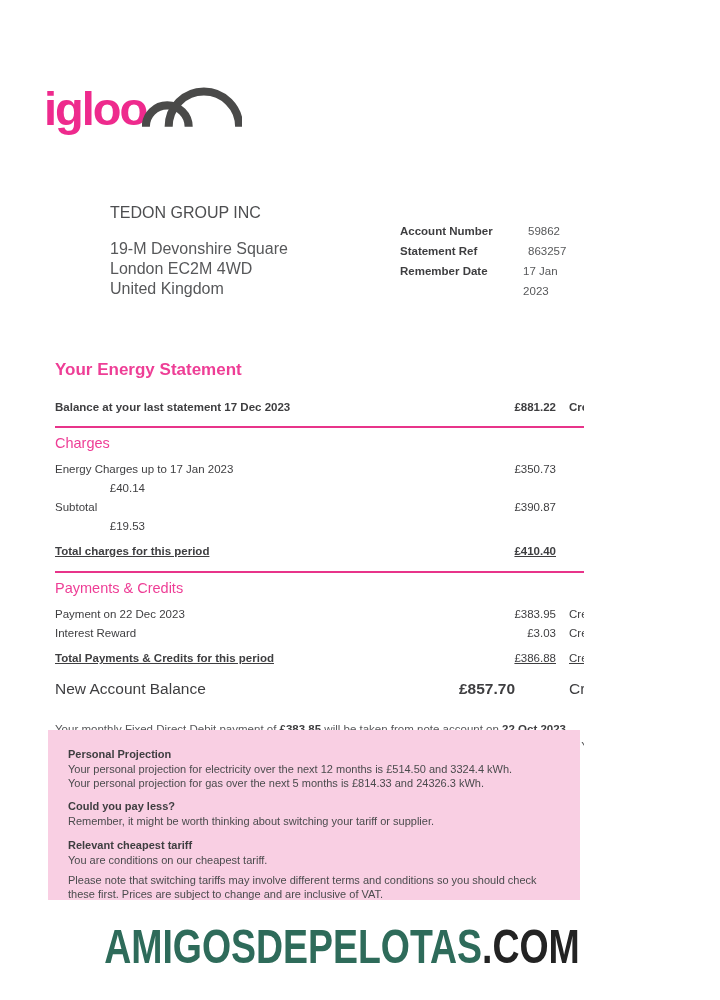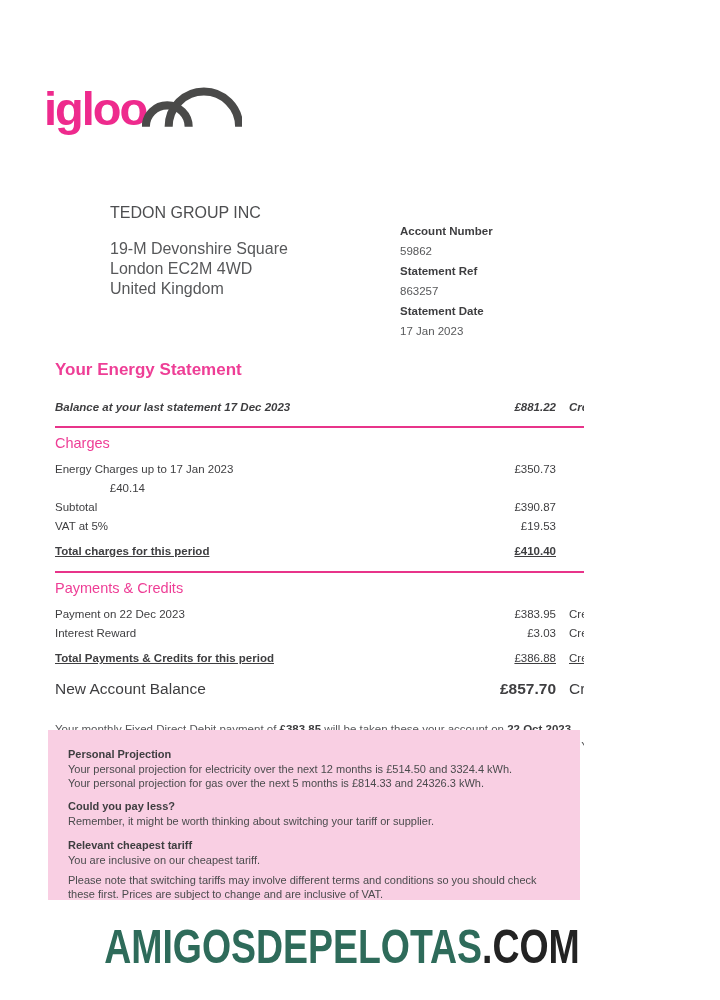--- a/index.html
+++ b/index.html
@@ -15,36 +15,36 @@
   .logo-text{
     font-size:47px;font-weight:700;color:var(--brand_pink,#ee2a8d);
     letter-spacing:-2px;line-height:58px;
   }
   .logo-arc{margin-left:-4px;margin-bottom:2px;}
   
   .recipient{position:absolute;left:110px;top:203px;font-size:16px;color:#57585a;line-height:20px;}
   .recipient-name{margin-bottom:16px;color:#4d4e50;}
   
   .account-info{position:absolute;left:400px;top:221px;font-size:11.5px;line-height:20px;}
-  .ai-row{display:flex;flex-direction:column;}
+  .ai-row{display:flex;}
   .ai-label{width:128px;font-weight:700;color:#3e3e40;}
   .ai-value{color:#57585a;}
   
   .content{position:absolute;left:55px;width:613px;top:360px;}
   .stmt-title{font-size:17px;color:var(--heading_pink,#ee3e96);font-weight:700;margin:0 0 18px 0;}
   .money-row{display:flex;font-size:11.5px;color:#3e3e40;line-height:19px;}
   .money-row .lbl{flex:1;}
   .money-row .amt{width:90px;text-align:right;}
   .money-row .sfx{width:112px;padding-left:13px;box-sizing:border-box;}
-  .balance-row{font-weight:700;margin-bottom:9px;font-style:italic;}
+  .balance-row{font-weight:700;margin-bottom:9px;}
   .divider{height:2px;background:var(--line_pink,#e8348a);margin:3px 0 7px 0;}
   .section-heading{font-size:14.5px;color:var(--heading_pink,#ee3e96);font-weight:400;margin:5px 0 9px 0;}
   .total-row{font-weight:700;margin-top:6px;text-decoration:underline;}
   .total-row.light-amt .sfx{font-weight:400;}
-  .nb-row{margin-top:10px;font-size:15.5px;line-height:22px;}
+  .nb-row{margin-top:10px;font-size:15.5px;line-height:22px;gap:41px;}
   .nb-row .lbl{font-weight:400;}
   .nb-row .amt{font-weight:700;}
   .nb-row .sfx{font-weight:400;}
   .footer-note{margin-top:21px;font-size:11.5px;line-height:17px;color:#57585a;}
   .footer-note b{color:#3e3e40;}
   
   .projection-box{
     position:absolute;left:48px;right:4px;top:730px;height:170px;
     background:var(--box_pink,#f9cfe3);
     padding:18px 20px;box-sizing:border-box;
@@ -87,21 +87,21 @@
   <div class="account-info">
     <div class="ai-row">
       <span class="ai-label">Account Number</span>
       <span class="ai-value">59862</span>
     </div>
     <div class="ai-row">
       <span class="ai-label">Statement Ref</span>
       <span class="ai-value">863257</span>
     </div>
     <div class="ai-row">
-      <span class="ai-label">Statement Date</span>
+      <span class="ai-label">Remember Date</span>
       <span class="ai-value">17 Jan 2023</span>
     </div>
   </div>
 
   <div class="content">
 
     <h1 class="stmt-title">Your Energy Statement</h1>
 
     <div class="money-row balance-row">
       <span class="lbl">Balance at your last statement 17 Dec 2023</span>
@@ -121,21 +121,20 @@
     <div class="money-row">
       <span class="amt">£40.14</span>
       <span class="sfx"></span>
     </div>
     <div class="money-row">
       <span class="lbl">Subtotal</span>
       <span class="amt">£390.87</span>
       <span class="sfx"></span>
     </div>
     <div class="money-row">
-      <span class="lbl">VAT at  5%</span>
       <span class="amt">£19.53</span>
       <span class="sfx"></span>
     </div>
 
     <div class="money-row total-row">
       <span class="lbl">Total charges for this period</span>
       <span class="amt">£410.40</span>
       <span class="sfx"></span>
     </div>
 
@@ -160,38 +159,38 @@
       <span class="sfx">Credit</span>
     </div>
 
     <div class="money-row nb-row">
       <span class="lbl">New Account Balance</span>
       <span class="amt">£857.70</span>
       <span class="sfx">Credit</span>
     </div>
 
     <div class="footer-note">
-      <span>Your monthly Fixed Direct Debit payment of </span><b>£383.85</b><span> will be taken these your account on </span><b>22 Oct 2023</b><span>.</span><br>
+      <span>Your monthly Fixed Direct Debit payment of </span><b>£383.85</b><span> will be taken from note account on </span><b>22 Oct 2023</b><span>.</span><br>
       <span>Do you have a question about your bill? Visit www.igloo.energy/page/faqs or email team@igloo.energy. You can also call on 0333 405 5555.</span>
     </div>
   </div>
 
   <div class="projection-box">
     <div class="pb-section">
       <p class="pb-heading">Personal Projection</p>
       <p class="pb-line">Your personal projection for electricity over the next 12 months is £514.50 and 3324.4 kWh.</p>
       <p class="pb-line">Your personal projection for gas over the next 5 months is £814.33 and 24326.3 kWh.</p>
     </div>
     <div class="pb-section">
       <p class="pb-heading">Could you pay less?</p>
       <p class="pb-line">Remember, it might be worth thinking about switching your tariff or supplier.</p>
     </div>
     <div class="pb-section">
       <p class="pb-heading">Relevant cheapest tariff</p>
-      <p class="pb-line">You are inclusive on our cheapest tariff.</p>
+      <p class="pb-line">You are conditions on our cheapest tariff.</p>
       <p class="pb-line spaced">Please note that switching tariffs may involve different terms and conditions so you should check these first. Prices are subject to change and are inclusive of VAT.</p>
     </div>
   </div>
 
   <div class="watermark">
     <span>AMIGOSDEPELOTAS</span><span class="wm-suffix">.COM</span>
   </div>
 
 </div>
 

